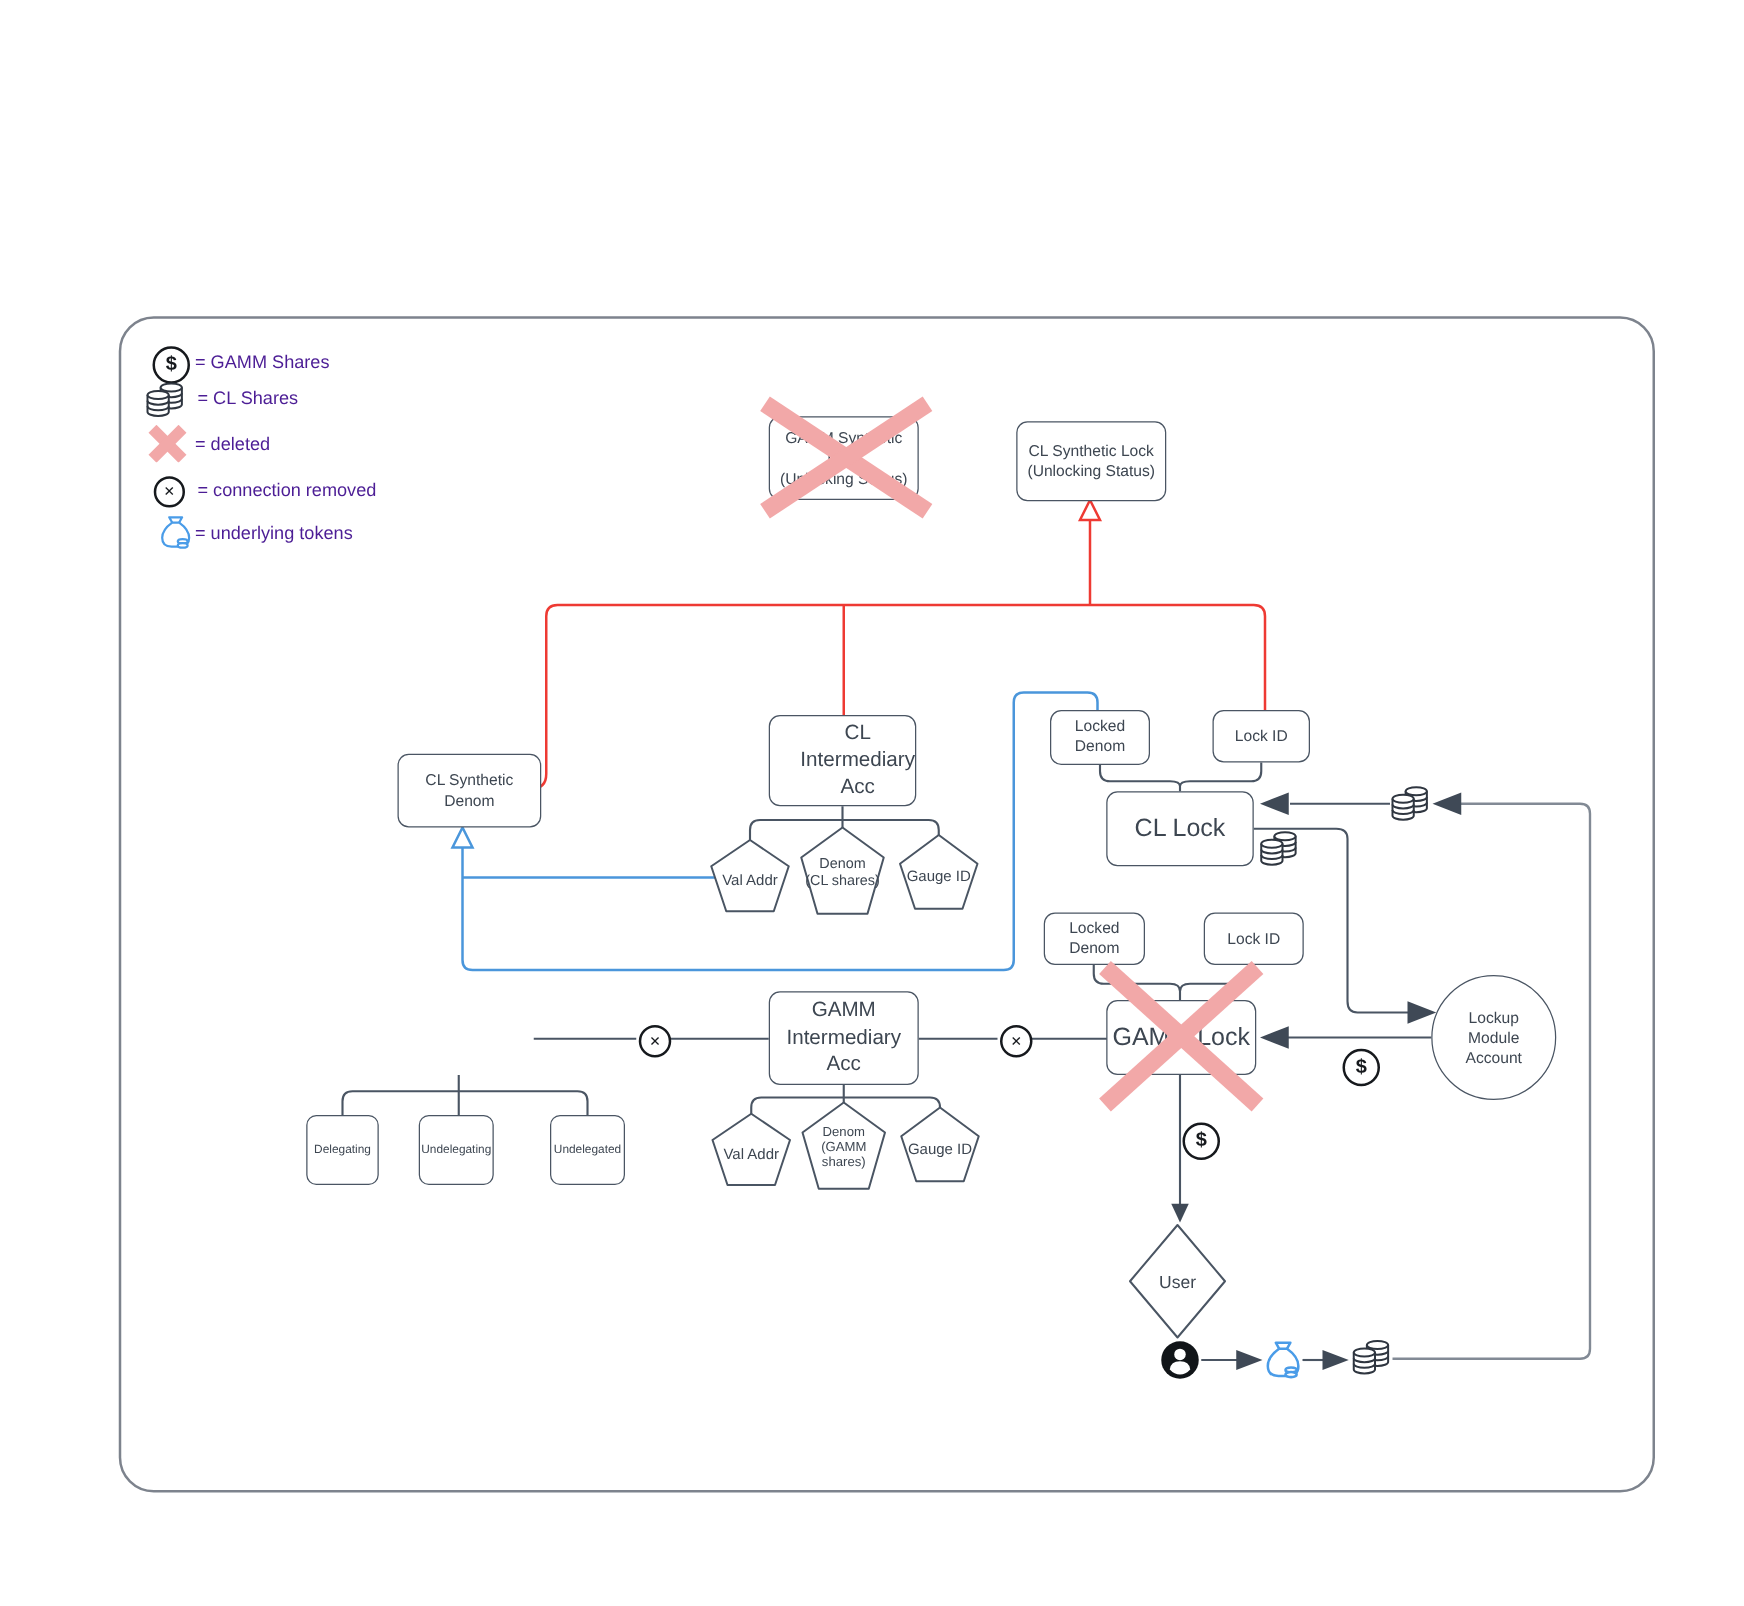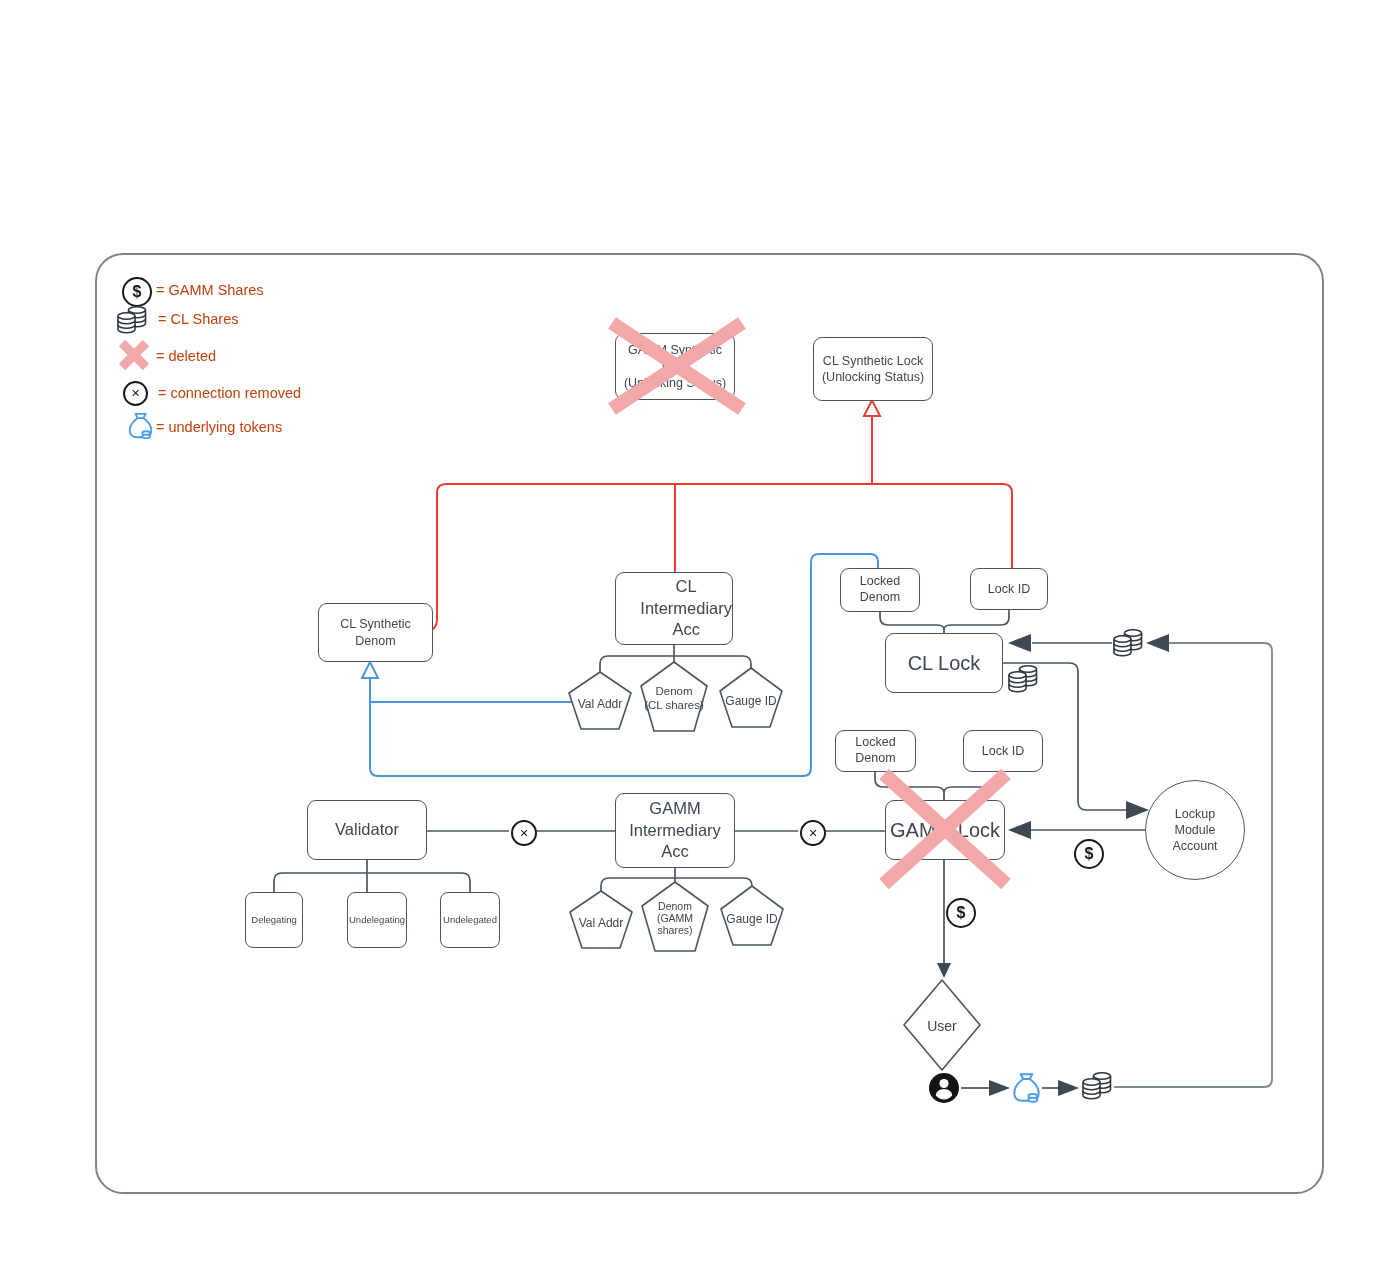--- a/index.html
+++ b/index.html
@@ -6,21 +6,21 @@
   #canvas{position:relative;width:1395px;height:1285px;background:#fff;
           font-family:"Liberation Sans","DejaVu Sans",sans-serif;overflow:hidden;}
   svg.layer{position:absolute;left:0;top:0;pointer-events:none;}
   #edges{z-index:1;}
   #overlay{z-index:6;}
   .node{position:absolute;box-sizing:border-box;border:1.7px solid #4a5563;border-radius:9px;
         background:#fff;display:flex;align-items:center;justify-content:center;text-align:center;
         color:#3d4651;white-space:pre-line;z-index:3;line-height:1.3;}
   .lbl{position:absolute;color:#3d4651;z-index:4;white-space:pre-line;text-align:center;
        transform:translate(-50%,-50%);line-height:1.2;}
-  .legend-lbl{position:absolute;color:#c2410c;font-size:14.5px;z-index:4;}
+  .legend-lbl{position:absolute;color:#4c1d95;font-size:14.5px;z-index:4;}
   .icon{position:absolute;z-index:5;}
   .dollar-icon{position:absolute;z-index:5;border:2.6px solid #16191d;border-radius:50%;background:#fff;
         display:flex;align-items:center;justify-content:center;font-weight:bold;color:#16191d;}
   .cx-icon{position:absolute;z-index:5;border:2.5px solid #16191d;border-radius:50%;background:#fff;
         display:flex;align-items:center;justify-content:center;font-weight:bold;color:#16191d;}
   .container-border{position:absolute;left:95px;top:253px;width:1225px;height:937px;
         border:2px solid #7d838d;border-radius:28px;z-index:0;background:#fff;}
   .title-box{position:absolute;left:375px;top:68px;width:667px;height:160px;box-sizing:border-box;
         border:2px solid #8f959e;border-radius:10px;background:#fff;display:flex;align-items:center;
         justify-content:center;text-align:center;font-size:33px;line-height:47px;color:#414b58;
@@ -179,23 +179,22 @@
 Intermediary
 Acc</span></div>
   <div class="node" style="left:840px;top:568px;width:80px;height:44px;font-size:12.5px;line-height:1.25;"><span>Locked
 Denom</span></div>
   <div class="node" style="left:970px;top:568px;width:78px;height:42px;font-size:12.5px;"><span>Lock ID</span></div>
   <div class="node" style="left:885px;top:633px;width:118px;height:60px;font-size:20px;"><span>CL Lock</span></div>
   <div class="node" style="left:835px;top:730px;width:81px;height:42px;font-size:12.5px;line-height:1.25;"><span>Locked
 Denom</span></div>
   <div class="node" style="left:963px;top:730px;width:80px;height:42px;font-size:12.5px;"><span>Lock ID</span></div>
   <div class="node" style="left:885px;top:800px;width:120px;height:60px;font-size:20px;"><span>GAMM Lock</span></div>
-  <div class="node" style="left:307px;top:800px;width:120px;height:60px;font-size:16.5px;"><span>Validator</span></div>
   <div class="node" style="left:245px;top:892px;width:58px;height:56px;font-size:9.5px;border-radius:8px;"><span>Delegating</span></div>
-  <div class="node" style="left:335px;top:892px;width:60px;height:56px;font-size:9.5px;border-radius:8px;margin-left:12px;"><span>Undelegating</span></div>
+  <div class="node" style="left:335px;top:892px;width:60px;height:56px;font-size:9.5px;border-radius:8px;"><span>Undelegating</span></div>
   <div class="node" style="left:440px;top:892px;width:60px;height:56px;font-size:9.5px;border-radius:8px;"><span>Undelegated</span></div>
   <div class="node" style="left:615px;top:793px;width:120px;height:75px;font-size:16.5px;"><span>GAMM
 Intermediary
 Acc</span></div>
   <div class="node circle-node" style="left:1145px;top:780px;width:100px;height:100px;font-size:12.5px;"><span>Lockup
 Module
 Account</span></div>
 
   <div class="lbl" style="left:600px;top:704px;font-size:12px;">Val Addr</div>
   <div class="lbl" style="left:674px;top:699px;font-size:11.5px;">Denom

